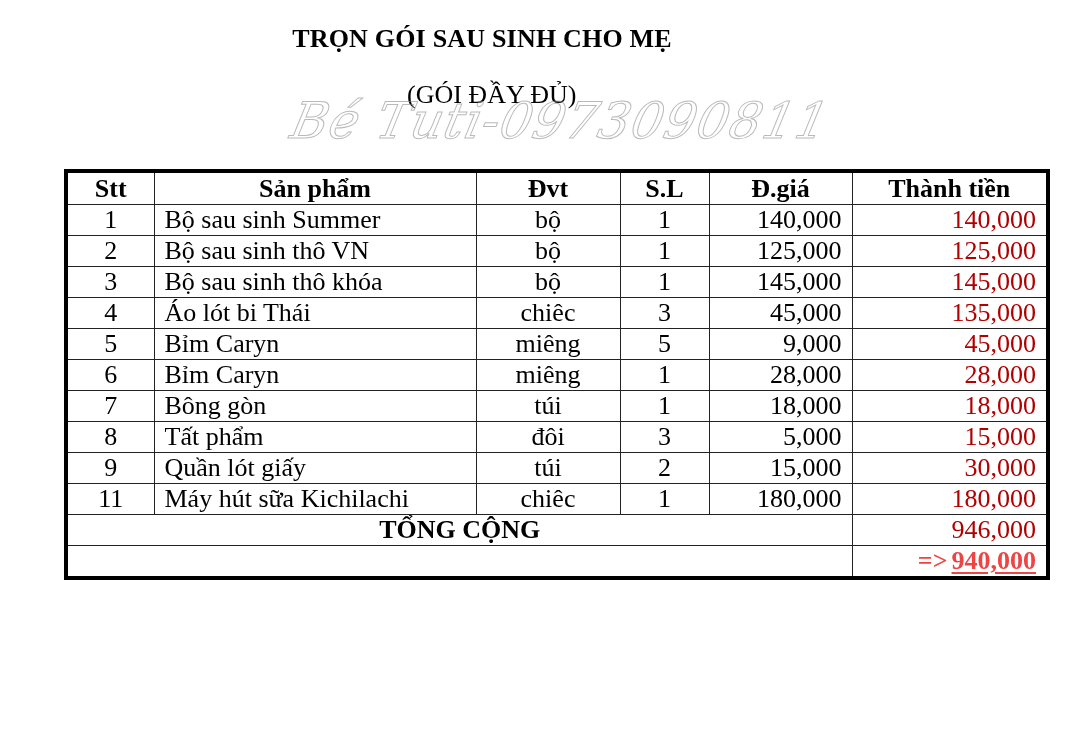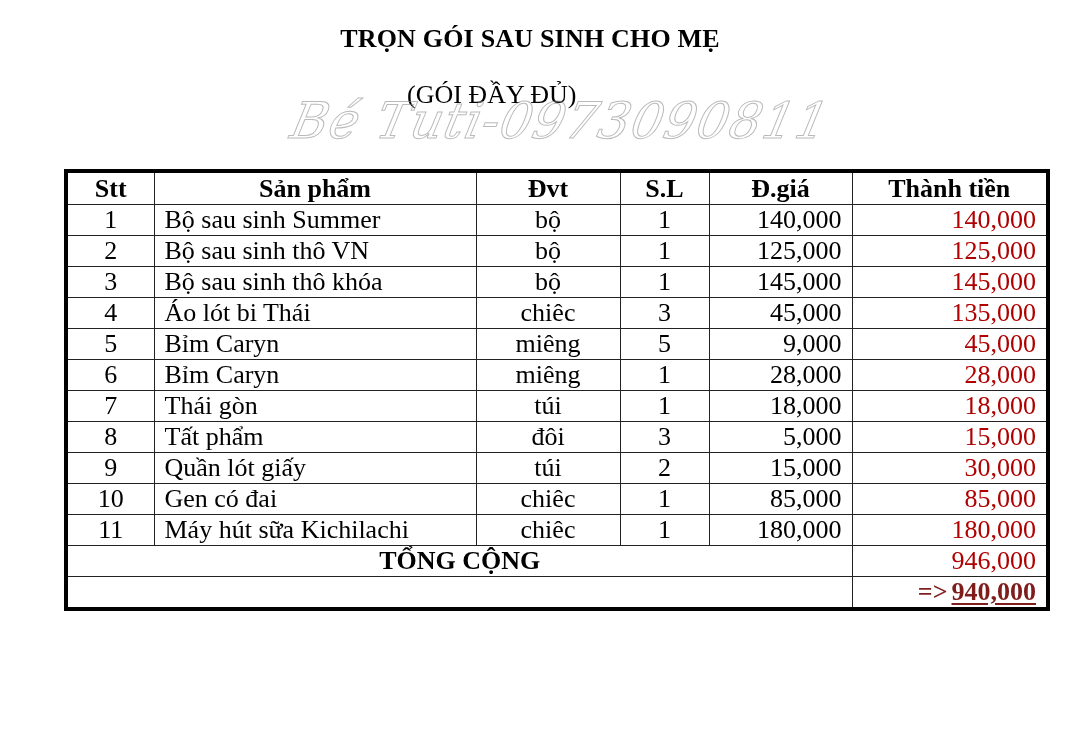--- a/index.html
+++ b/index.html
@@ -2,21 +2,21 @@
 <html><head>
   <meta charset="utf-8">
   <style>
     html, body { margin: 0; padding: 0; background: #ffffff; }
     body {
       width: 1080px; height: 751px; position: relative; overflow: hidden;
       font-family: "Liberation Serif", "DejaVu Serif", serif; color: #000;
     }
     .title {
       position: absolute; left: 0; width: 964px; top: 24px;
-      text-align: center; font-weight: bold; font-size: 26px; letter-spacing: 0.2px; margin-left: 48px;
+      text-align: center; font-weight: bold; font-size: 26px; letter-spacing: 0.2px;
     }
     .subtitle {
       position: absolute; left: 407px; top: 80px;
       font-size: 26px;
     }
     .watermark {
       position: absolute; left: 292px; top: 92px;
       font-family: "DejaVu Serif", serif; font-style: italic;
       font-size: 50px; color: rgba(150,150,150,0.55);
       letter-spacing: 1px; z-index: 5; pointer-events: none;
@@ -39,21 +39,21 @@
       border: 1.5px solid #222; padding: 0 10px; height: 30px; line-height: 30px;
       white-space: nowrap;
     }
     table.price th { font-weight: bold; text-align: center; height: 31px; font-size: 26px; }
     table.price thead tr { border-top: 2px solid #000; }
     td.stt, td.unit, td.qty { text-align: center; }
     td.name { text-align: left; }
     td.price-cell { text-align: right; }
     td.total-cell { text-align: right; color: #b00000; }
     td.sum-label { text-align: center; font-weight: bold; }
-    td.final { height: 46px; line-height: 46px; text-align: right; color: #7f1d1d; font-weight: bold; }
+    td.final { height: 46px; line-height: 46px; text-align: right; color: #ef4444; font-weight: bold; }
     .final-arrow { margin-right: 4px; }
     .final-value { text-decoration: underline; text-underline-offset: 3px; }
   </style>
 </head>
 <body>
 
 <div class="title">TRỌN GÓI SAU SINH CHO MẸ</div>
 <div class="subtitle">(GÓI ĐẦY ĐỦ)</div>
 <div class="watermark">Bé Tuti-0973090811</div>
 
@@ -120,49 +120,41 @@
     <tr>
       <td class="stt">6</td>
       <td class="name">Bỉm Caryn</td>
       <td class="unit">miêng</td>
       <td class="qty">1</td>
       <td class="price-cell">28,000</td>
       <td class="total-cell">28,000</td>
     </tr>
     <tr>
       <td class="stt">7</td>
-      <td class="name">Thái gòn</td>
+      <td class="name">Bông gòn</td>
       <td class="unit">túi</td>
       <td class="qty">1</td>
       <td class="price-cell">18,000</td>
       <td class="total-cell">18,000</td>
     </tr>
     <tr>
       <td class="stt">8</td>
       <td class="name">Tất phẩm</td>
       <td class="unit">đôi</td>
       <td class="qty">3</td>
       <td class="price-cell">5,000</td>
       <td class="total-cell">15,000</td>
     </tr>
     <tr>
       <td class="stt">9</td>
       <td class="name">Quần lót giấy</td>
       <td class="unit">túi</td>
       <td class="qty">2</td>
       <td class="price-cell">15,000</td>
       <td class="total-cell">30,000</td>
-    </tr>
-    <tr>
-      <td class="stt">10</td>
-      <td class="name">Gen có đai</td>
-      <td class="unit">chiêc</td>
-      <td class="qty">1</td>
-      <td class="price-cell">85,000</td>
-      <td class="total-cell">85,000</td>
     </tr>
     <tr>
       <td class="stt">11</td>
       <td class="name">Máy hút sữa Kichilachi</td>
       <td class="unit">chiêc</td>
       <td class="qty">1</td>
       <td class="price-cell">180,000</td>
       <td class="total-cell">180,000</td>
     </tr>
     <tr>

